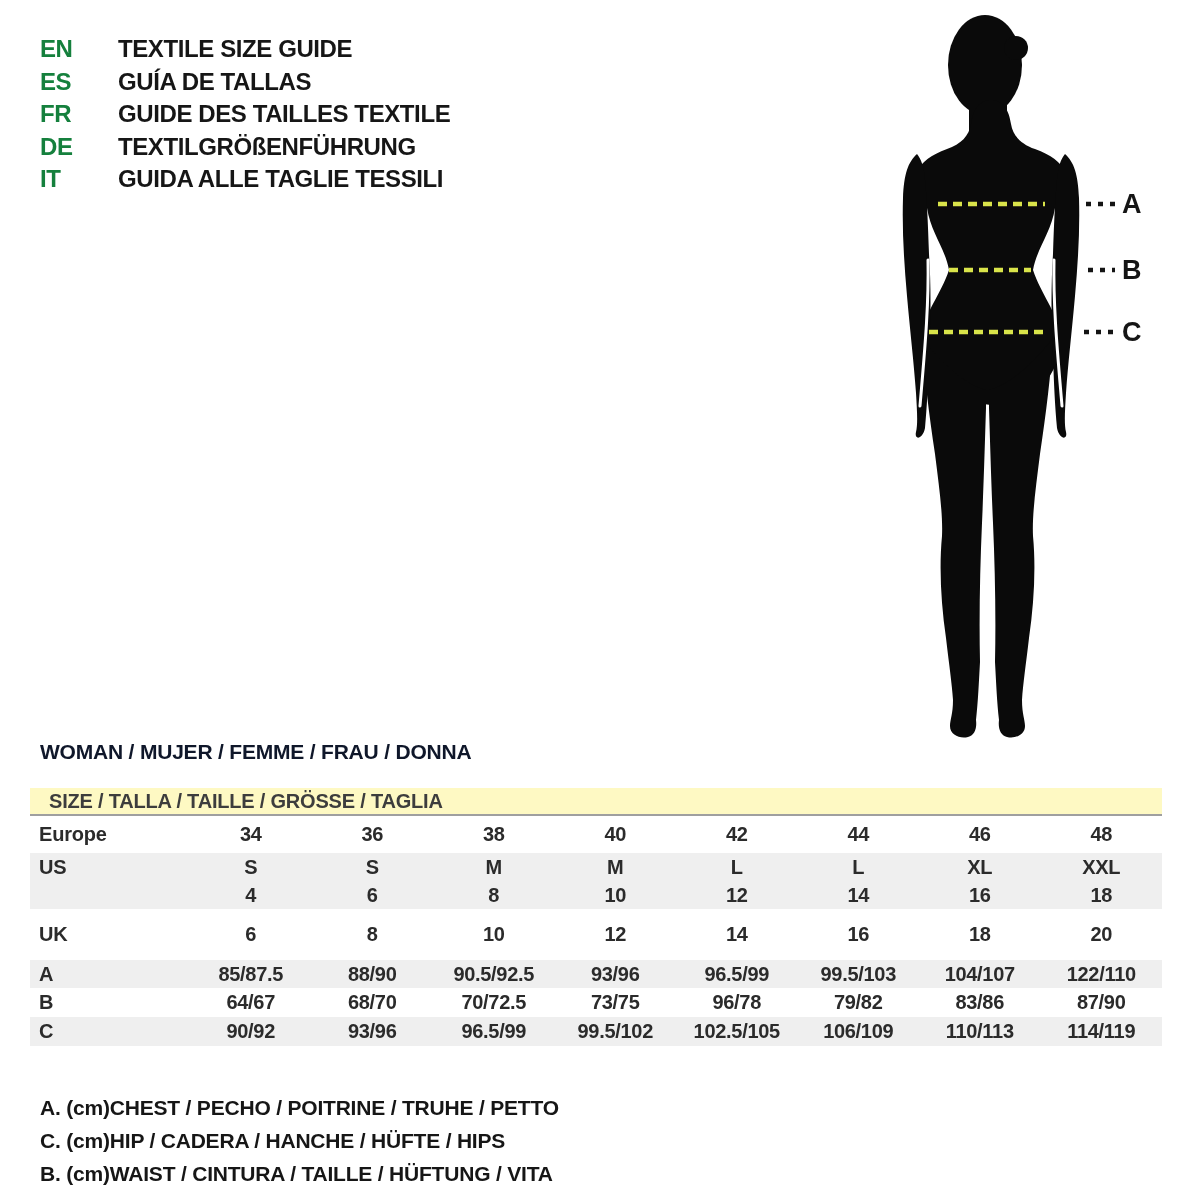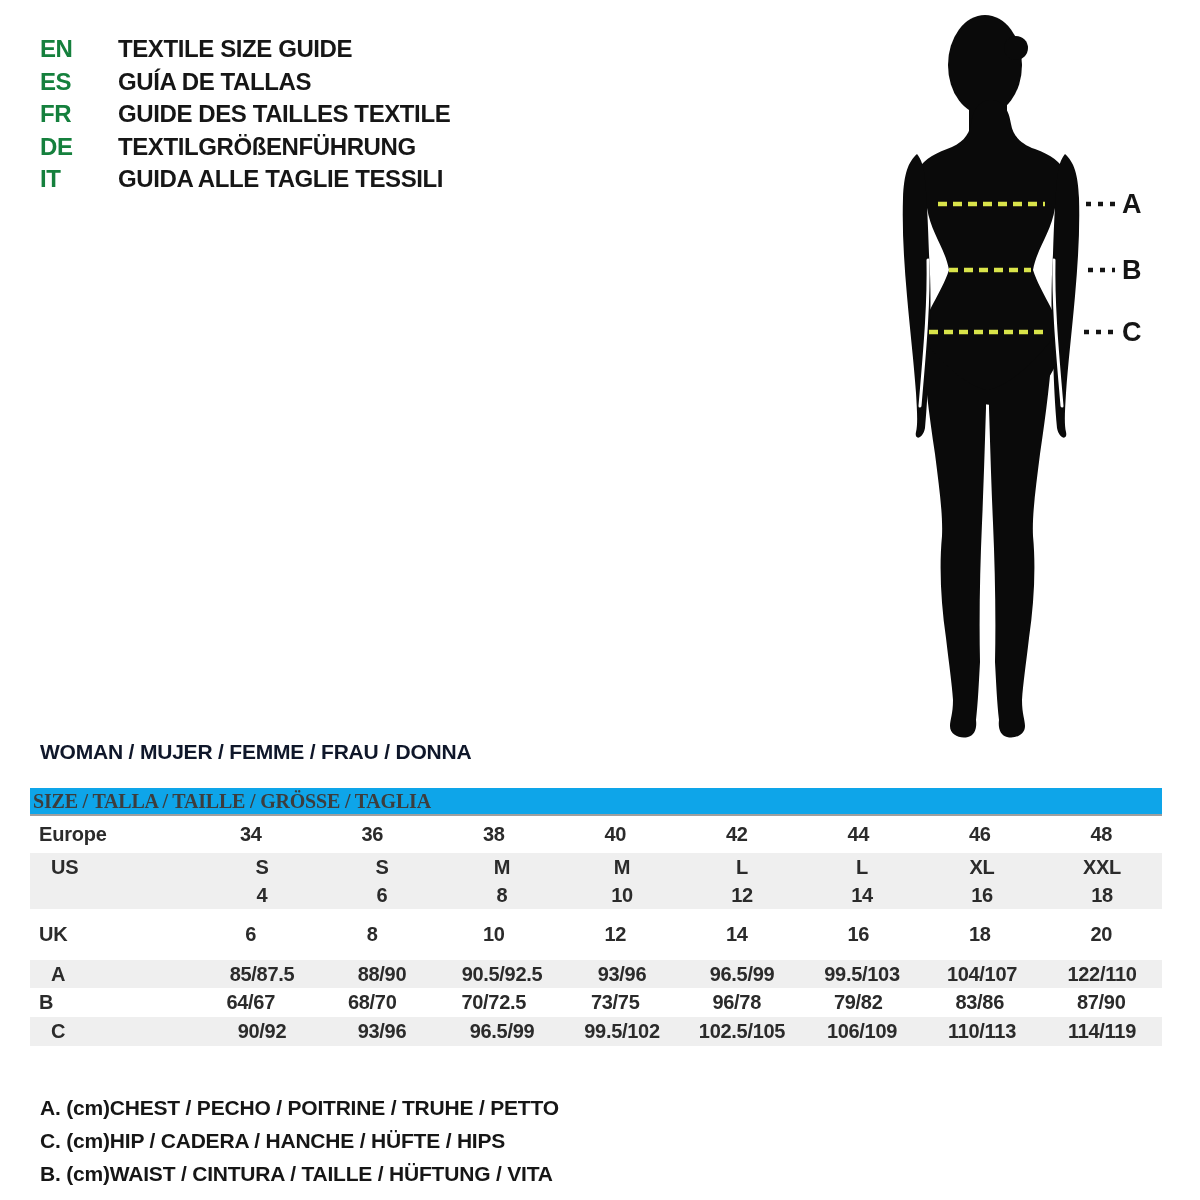--- a/index.html
+++ b/index.html
@@ -18,24 +18,24 @@
   .lang-label{color:#161616;white-space:pre;}
 
   
   .figure-svg{left:865px;top:8px;}
 
   
   .woman-title{left:40px;top:740px;font-size:21px;letter-spacing:-0.2px;color:#0f172a;}
 
   
   .size-table{left:30px;top:788px;width:1132px;font-size:20px;color:#2b2b2b;}
-  .t-header{height:26px;line-height:26px;background:#0ea5e9;border-bottom:2px solid #9f9f9f;
-            padding-left:3px;color:#3d3d3d;font-size:20px;letter-spacing:-0.2px;font-family:Liberation Serif, serif;}
+  .t-header{height:26px;line-height:26px;background:#fef9c3;border-bottom:2px solid #9f9f9f;
+            padding-left:19px;color:#3d3d3d;font-size:20px;letter-spacing:-0.2px;}
   .t-row{display:grid;grid-template-columns:160px repeat(8,1fr);align-items:center;}
-  .t-row.shaded{background:#efefef;padding-left:12px;}
+  .t-row.shaded{background:#efefef;}
   .t-label{padding-left:9px;text-align:left;letter-spacing:-0.2px;}
   .t-cell{text-align:center;letter-spacing:-0.3px;}
 
   
   .legend{left:40px;top:1091px;font-size:21px;line-height:33px;color:#161616;}
   .legend-row{white-space:pre;letter-spacing:-0.2px;}
   .legend-key{}
 </style>
 </head>
 <body>

